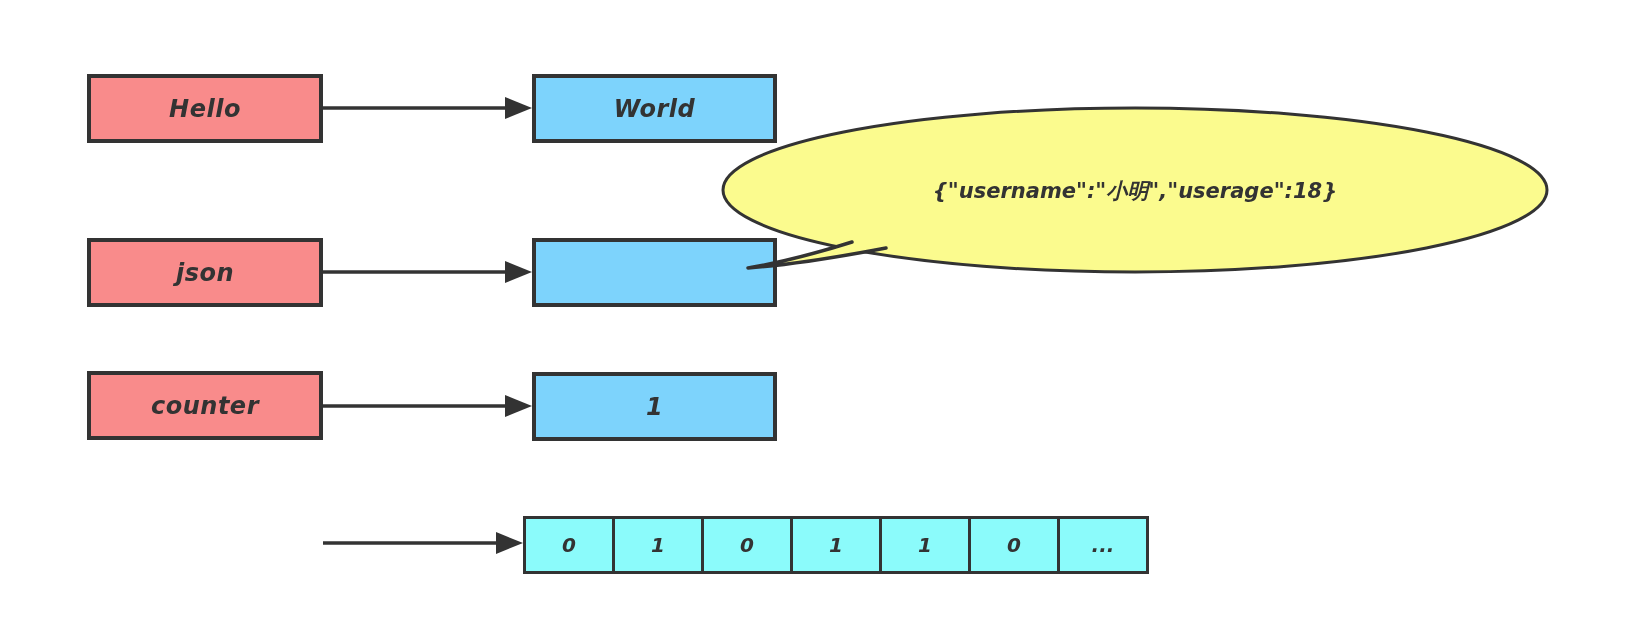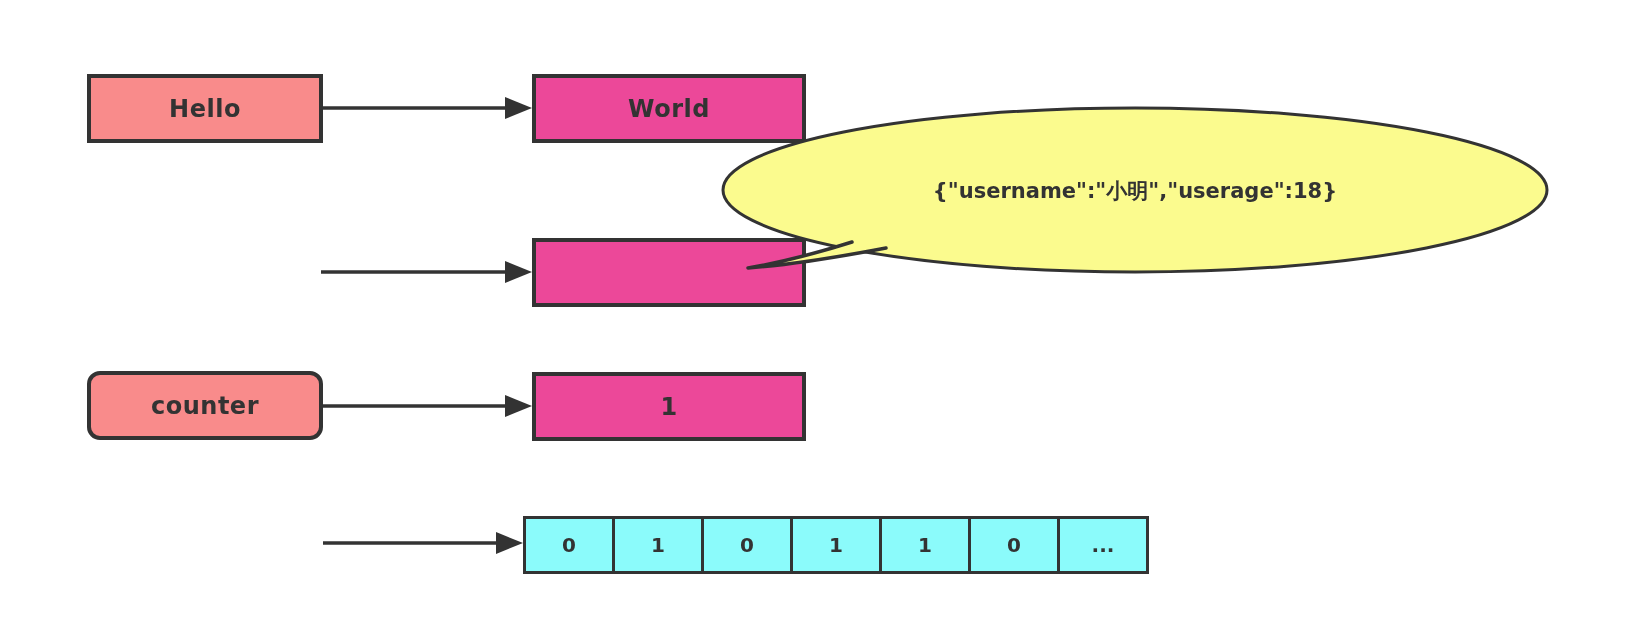--- a/index.html
+++ b/index.html
@@ -5,39 +5,40 @@
   * { margin: 0; padding: 0; box-sizing: border-box; }
   html, body { background: #ffffff; }
   body { font-family: "DejaVu Sans", "Liberation Sans", sans-serif; }
 
   .canvas {
     position: relative;
     width: 1636px;
     height: 620px;
     background: #ffffff;
     overflow: hidden;
+    font-style: italic;
   }
 
   .box {
     position: absolute;
     display: flex;
     align-items: center;
     justify-content: center;
     border: 4px solid #333333;
     font-weight: bold;
     font-size: 24px;
     color: #333333;
     letter-spacing: 0.5px;
   }
   .key-box   { background: #F98B8B; left: 87px;  width: 236px; height: 69px; }
-  .value-box { background: #ec4899; left: 532px; width: 274px; height: 69px; }
+  .value-box { background: #7dd3fc; left: 532px; width: 245px; height: 69px; }
 
   .key-hello   { top: 74px;  }
   .key-json    { top: 238px; }
-  .key-counter { top: 371px; border-radius: 13px; }
+  .key-counter { top: 371px; }
   .key-bit     { top: 508px; }
 
   .value-world   { top: 74px;  }
   .value-json    { top: 238px; }
   .value-counter { top: 372px; }
 
   .bit-strip {
     position: absolute;
     left: 523px;
     top: 516px;
@@ -86,20 +87,23 @@
 
 <div class="canvas">
 
   <div class="box key-box key-hello">
     <span>Hello</span>
   </div>
   <div class="box value-box value-world">
     <span>World</span>
   </div>
 
+  <div class="box key-box key-json">
+    <span>json</span>
+  </div>
   <div class="box value-box value-json">
     <span></span>
   </div>
 
   <div class="box key-box key-counter">
     <span>counter</span>
   </div>
   <div class="box value-box value-counter">
     <span>1</span>
   </div>

